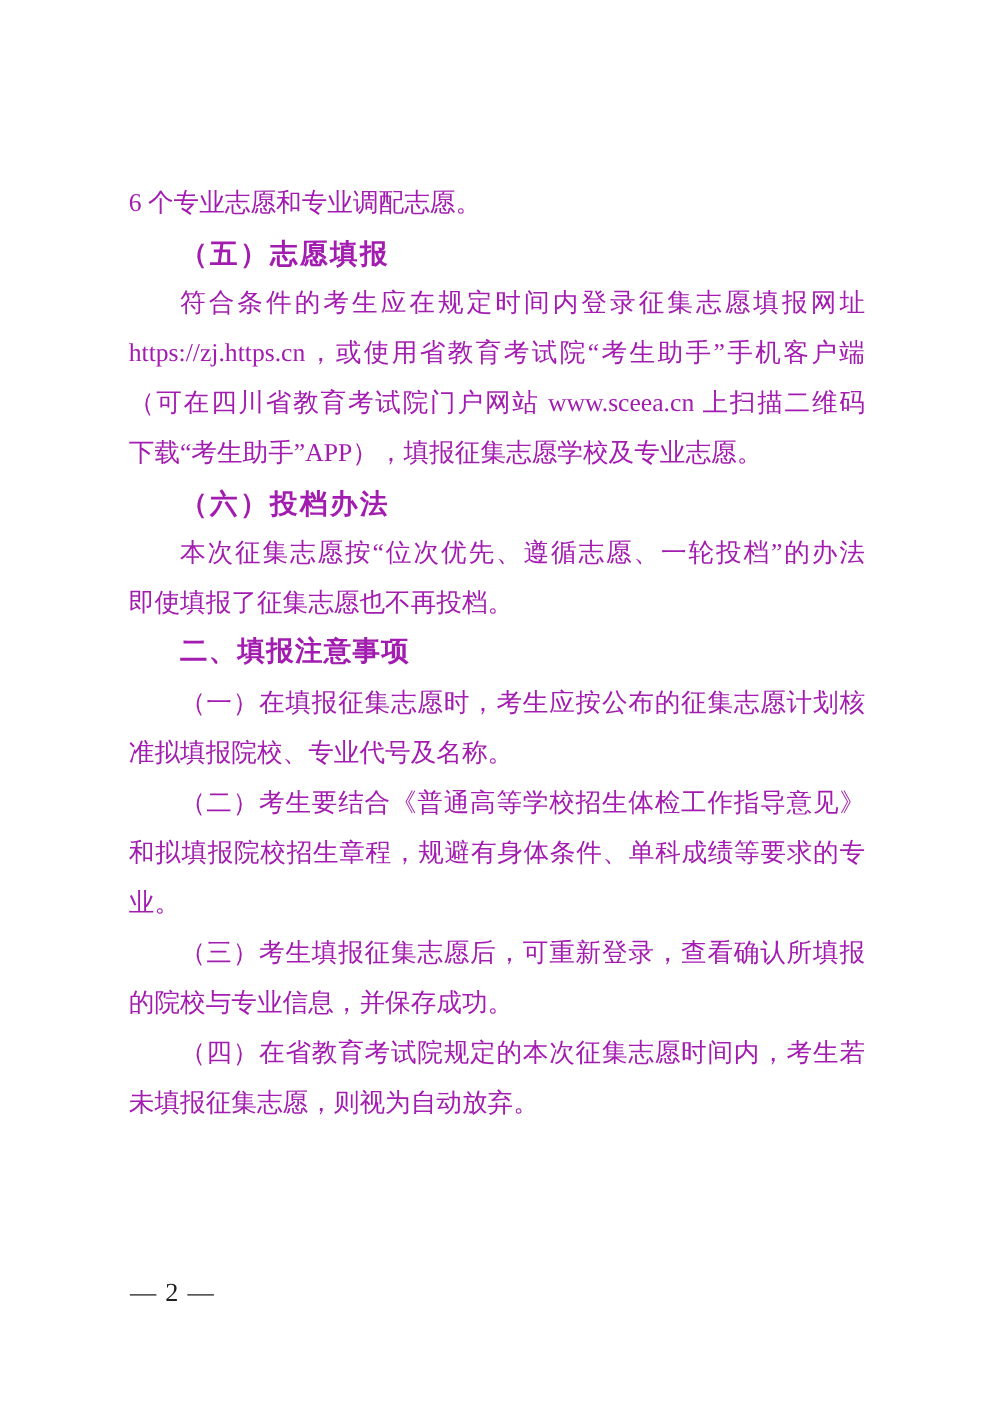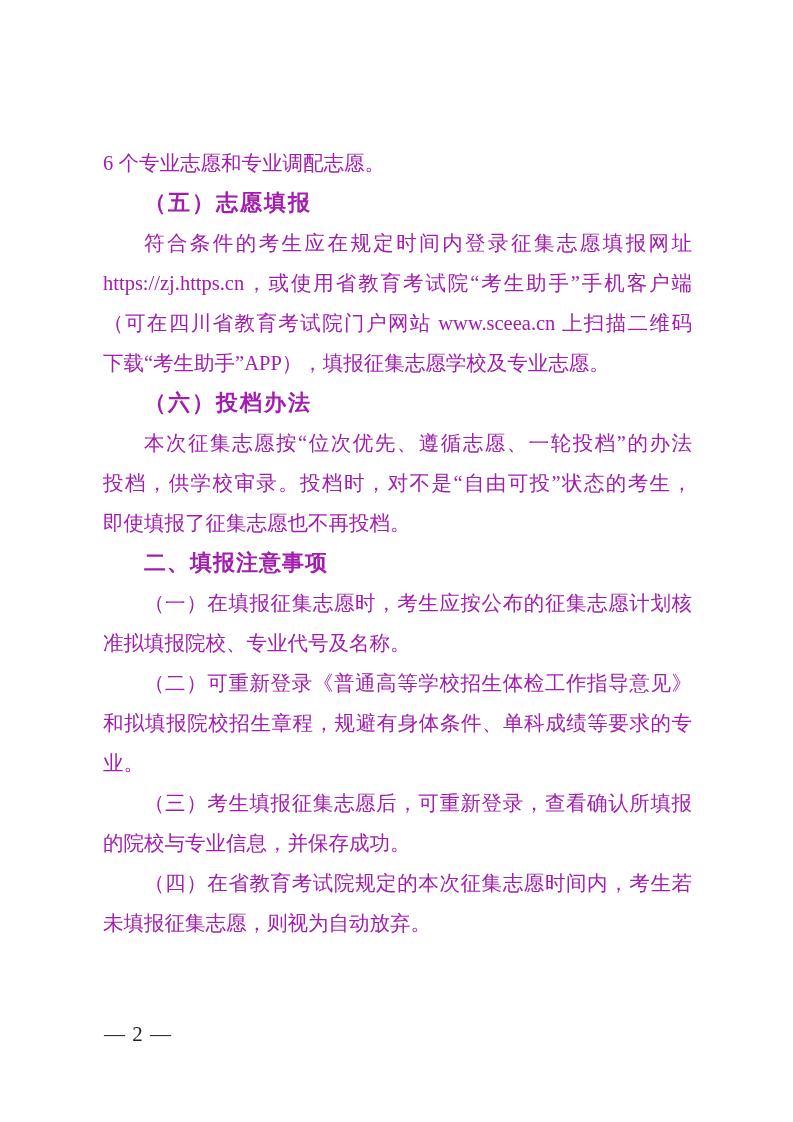--- a/index.html
+++ b/index.html
@@ -38,21 +38,21 @@
   .indent {
     text-indent: 41px;
   }
   .h-kai {
     font-family: Liberation Serif, serif;
     font-size: 22px;
     font-weight: 700;
     letter-spacing: 2px;
   }
   .h-hei {
-    font-family: Liberation Sans, sans-serif;
+    font-family: Liberation Mono, monospace;
     font-size: 22px;
     font-weight: 700;
     letter-spacing: 1px;
   }
   .pagenum {
     position: absolute;
     left: 104px;
     top: 1019px;
     font-family: "Liberation Serif", "DejaVu Serif", serif;
     font-size: 21px;
@@ -72,29 +72,28 @@
     <h3 class="ln h-kai indent">（五）志愿填报</h3>
 
     <div class="ln fill indent">符合条件的考生应在规定时间内登录征集志愿填报网址</div>
     <div class="ln fill">https://zj.https.cn，或使用省教育考试院“考生助手”手机客户端</div>
     <div class="ln fill">（可在四川省教育考试院门户网站 www.sceea.cn 上扫描二维码</div>
     <div class="ln">下载“考生助手”APP），填报征集志愿学校及专业志愿。</div>
 
     <h3 class="ln h-kai indent">（六）投档办法</h3>
 
     <div class="ln fill indent">本次征集志愿按“位次优先、遵循志愿、一轮投档”的办法</div>
-    <div class="ln fill">投档，供学校审录。投档时，对不是“自由可投”状态的考生，</div>
     <div class="ln">即使填报了征集志愿也不再投档。</div>
 
     <h2 class="ln h-hei indent">二、填报注意事项</h2>
 
     <div class="ln fill indent">（一）在填报征集志愿时，考生应按公布的征集志愿计划核</div>
     <div class="ln">准拟填报院校、专业代号及名称。</div>
 
-    <div class="ln fill indent">（二）可重新登录《普通高等学校招生体检工作指导意见》</div>
+    <div class="ln fill indent">（二）考生要结合《普通高等学校招生体检工作指导意见》</div>
     <div class="ln fill">和拟填报院校招生章程，规避有身体条件、单科成绩等要求的专</div>
     <div class="ln">业。</div>
 
     <div class="ln fill indent">（三）考生填报征集志愿后，可重新登录，查看确认所填报</div>
     <div class="ln">的院校与专业信息，并保存成功。</div>
 
     <div class="ln fill indent">（四）在省教育考试院规定的本次征集志愿时间内，考生若</div>
     <div class="ln">未填报征集志愿，则视为自动放弃。</div>
 
   </main>

